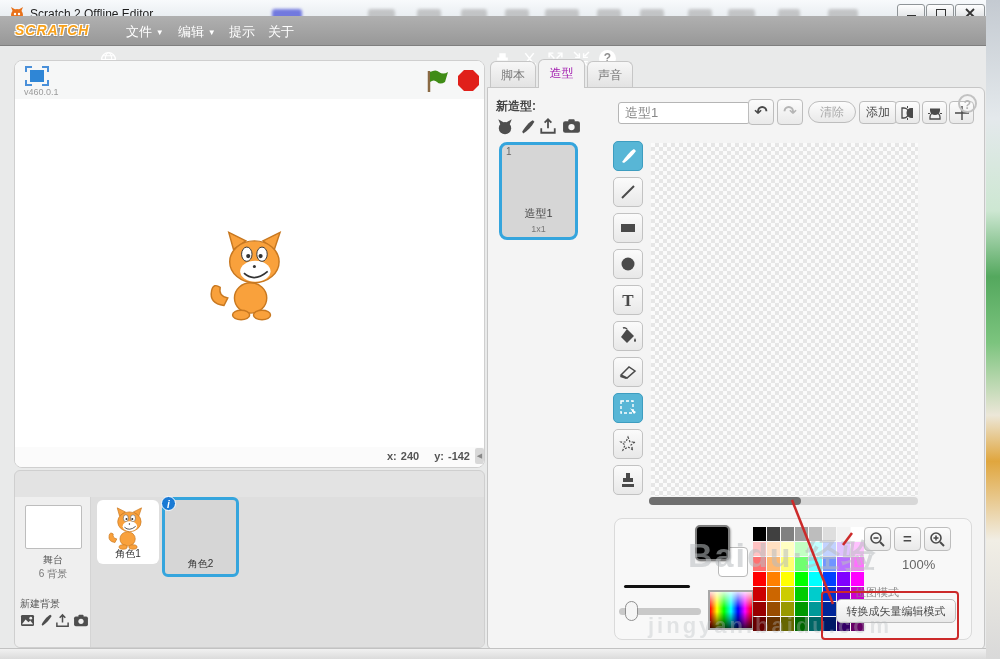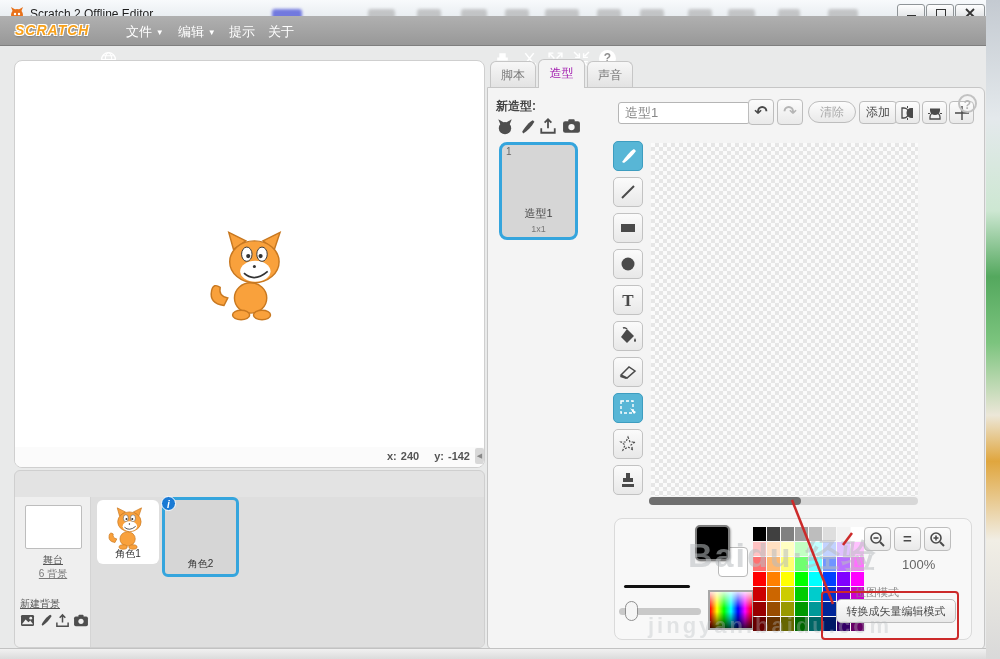--- a/index.html
+++ b/index.html
@@ -27,21 +27,21 @@
   .stage-panel{left:14px;top:60px;width:471px;height:408px;border-radius:8px;overflow:hidden;}
   .stage-header{left:0;top:0;width:100%;height:38px;background:#f6f7f7;border-bottom:1px solid #e2e2e2;}
   .version{left:9px;top:26px;font-size:9px;color:#9a9a9a;}
   .coord-strip{left:0;top:386px;width:100%;height:20px;background:#fbfbfb;}
   .coords{right:14px;top:3px;font-size:11px;font-weight:bold;color:#555;}
   .coords span{margin-left:4px;}
   .sprite-panel{left:14px;top:470px;width:471px;height:178px;border-radius:6px;background:#e3e3e3;overflow:hidden;}
   .sp-header{left:0;top:0;width:100%;height:26px;background:linear-gradient(#f3f3f3,#e7e7e7);border-bottom:1px solid #cfcfcf;}
   .sp-left{left:0;top:26px;width:76px;height:152px;background:#efefef;border-right:1px solid #d4d4d4;box-sizing:border-box;}
   .sp-list{left:76px;top:26px;width:395px;height:152px;background:#dedede;}
-  .small-label{font-size:10px;color:#555;text-decoration:underline;}
+  .small-label{font-size:10px;color:#555;}
   .dk-icon{color:#4e4e4e;}
   .sprite-card{top:3px;border-radius:6px;text-align:center;}
   .card-name{position:absolute;bottom:3px;width:100%;font-size:10px;color:#333;}
   .sel-border{border:3px solid var(--accent);background:#d6d6d6;}
   .info-dot{left:-4px;top:-4px;width:15px;height:15px;border-radius:50%;background:#1a7ad4;color:#fff;
     font-size:10px;font-style:italic;font-weight:bold;text-align:center;line-height:15px;border:1px solid #fff;box-sizing:border-box;}
   
   .tab{top:0;height:27px;border:1px solid #c6c6c6;border-bottom:none;border-radius:6px 6px 0 0;
     background:linear-gradient(#f7f7f7,#e2e2e2);font-size:12px;color:#777;text-align:center;line-height:27px;box-sizing:border-box;}
   .tab.active{background:#f4f4f4;color:#a21caf;height:29px;z-index:3;}
@@ -157,20 +157,34 @@
   <svg class="abs mb-icon" style="left:547px" viewBox="0 0 16 16">
     <path d="M2,6 V2 H6 M10,2 H14 V6 M14,10 V14 H10 M6,14 H2 V10 M3,3 L7,7 M13,3 L9,7 M13,13 L9,9 M3,13 L7,9" fill="none" stroke="#fff" stroke-width="1.4"></path>
   </svg>
   <svg class="abs mb-icon" style="left:573px" viewBox="0 0 16 16">
     <path d="M6,2 V6 H2 M14,6 H10 V2 M10,14 V10 H14 M2,10 H6 V14 M1,1 L5,5 M15,1 L11,5 M15,15 L11,11 M1,15 L5,11" fill="none" stroke="#fff" stroke-width="1.4"></path>
   </svg>
   <span class="abs" style="left:599px;top:34px;width:17px;height:17px;border-radius:50%;background:#fff;color:#909090;font-size:12px;font-weight:bold;text-align:center;line-height:17px">?</span>
 </div>
 
 <div class="abs panel stage-panel">
+  <div class="abs stage-header">
+    <svg class="abs" style="left:10px;top:5px" width="24" height="20" viewBox="0 0 24 20">
+      <rect x="5" y="4" width="14" height="12" fill="#2f86d6"></rect>
+      <path d="M1,6 V1 H7 M17,1 H23 V6 M23,14 V19 H17 M7,19 H1 V14" fill="none" stroke="#4a90d9" stroke-width="2"></path>
+    </svg>
+    <span class="abs version">v460.0.1</span>
+    <svg class="abs" style="left:410px;top:8px" width="26" height="24" viewBox="0 0 26 24">
+      <path d="M4,2 V23" stroke="#8a6a43" stroke-width="2.5"></path>
+      <path d="M5,3 Q11,0 14,3 Q18,6 23,3 L20,13 Q15,16 12,13 Q9,10 5,13 Z" fill="var(--flaggreen)"></path>
+    </svg>
+    <svg class="abs" style="left:442px;top:8px" width="23" height="23" viewBox="0 0 23 23">
+      <polygon points="7,1 16,1 22,7 22,16 16,22 7,22 1,16 1,7" fill="var(--stopred)"></polygon>
+    </svg>
+  </div>
   <div class="abs" style="left:0;top:38px;width:469px;height:348px;background:#fff">
     <svg class="abs" style="left:190px;top:128px" width="95" height="100">
       <use href="#scratch-cat"></use>
     </svg>
   </div>
   <div class="abs coord-strip">
     <span class="abs coords">
       <span>x:</span><span>240</span>
       <span style="margin-left:12px">y:</span><span>-142</span>
     </span>

